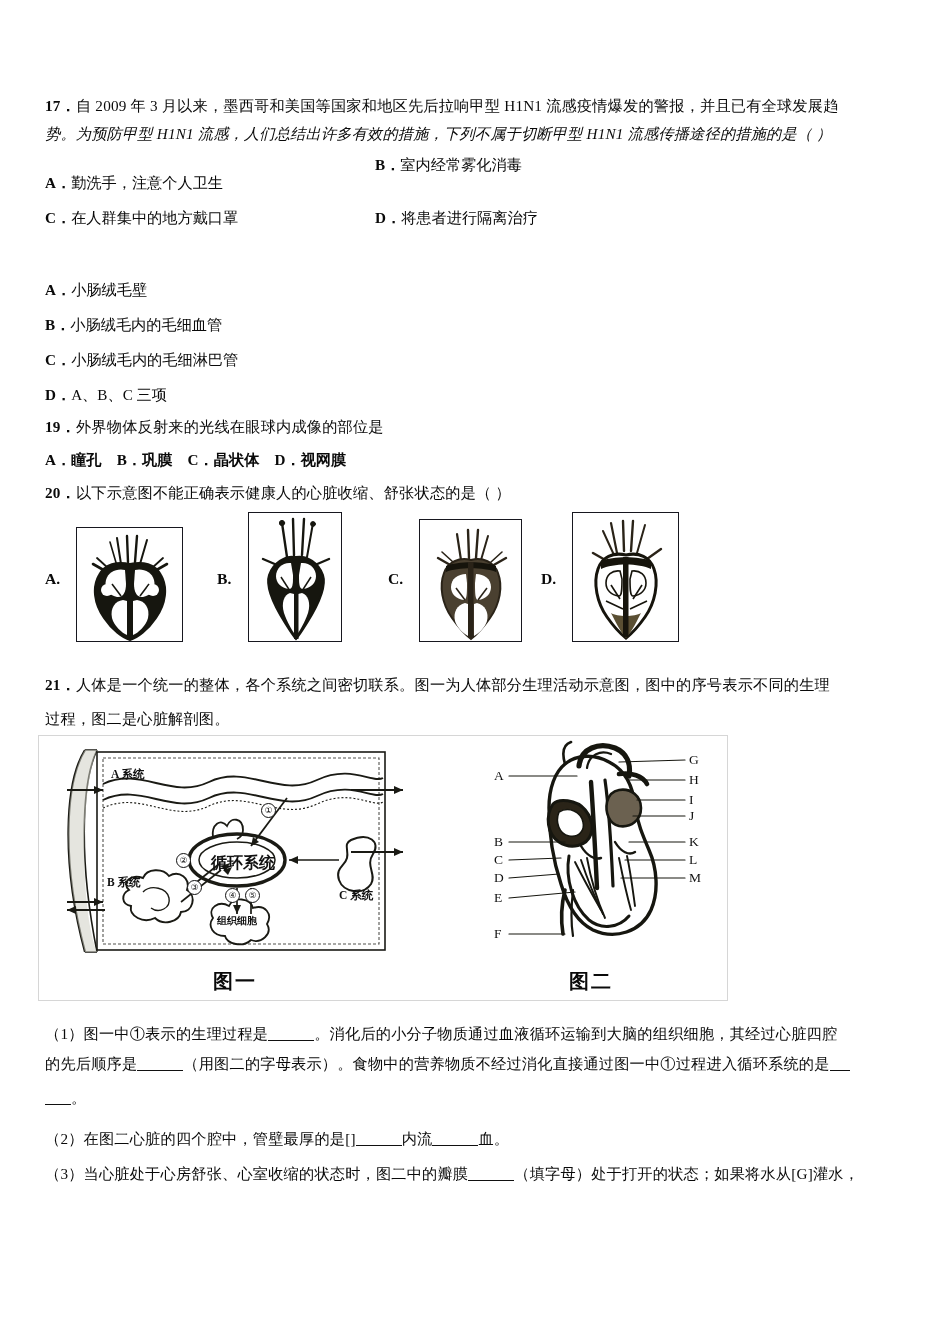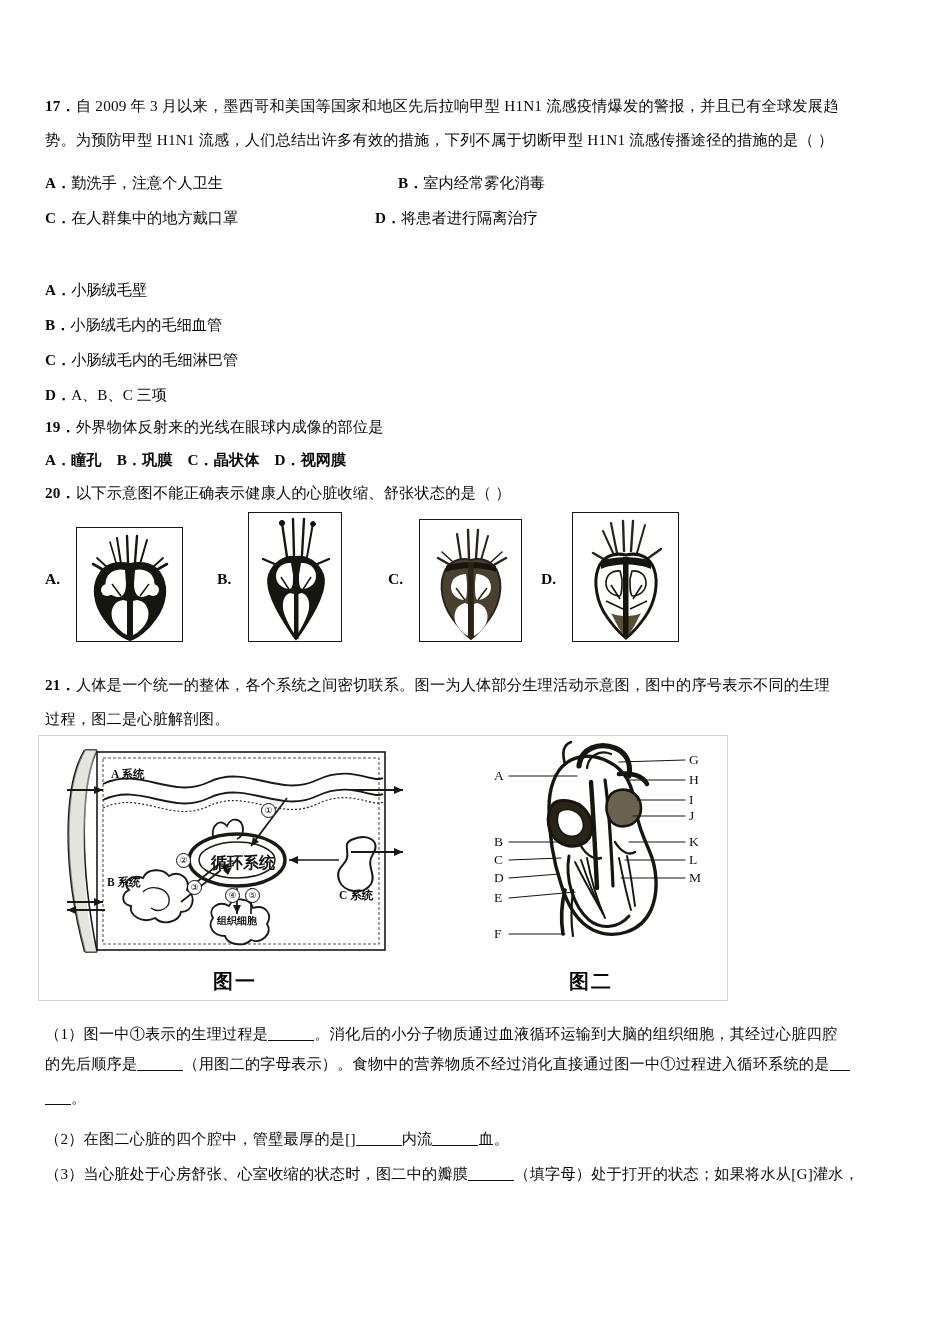--- a/index.html
+++ b/index.html
@@ -108,26 +108,26 @@
   svg { shape-rendering: geometricPrecision; }
 </style>
 </head>
 <body>
 
 <div class="page">
 
   <div class="qline" style="left:45px; top:95px;">
     <span class="qnum">17．</span><span>自 2009 年 3 月以来，墨西哥和美国等国家和地区先后拉响甲型 H1N1 流感疫情爆发的警报，并且已有全球发展趋</span>
   </div>
-  <div class="qline" style="left:45px; top:129px;">势。为预防甲型 H1N1 流感，人们总结出许多有效的措施，下列不属于切断甲型 H1N1 流感传播途径的措施的是（    ）</div>
+  <div class="qline" style="left:45px; top:123px;font-style:italic;">势。为预防甲型 H1N1 流感，人们总结出许多有效的措施，下列不属于切断甲型 H1N1 流感传播途径的措施的是（    ）</div>
 
   <div class="opt" style="left:45px; top:173px;">
     <span class="optlbl">A．</span><span>勤洗手，注意个人卫生</span>
   </div>
-  <div class="opt" style="left:375px; top:173px;margin-left:23px;">
+  <div class="opt" style="left:375px; top:155px;">
     <span class="optlbl">B．</span><span>室内经常雾化消毒</span>
   </div>
   <div class="opt" style="left:45px; top:208px;">
     <span class="optlbl">C．</span><span>在人群集中的地方戴口罩</span>
   </div>
   <div class="opt" style="left:375px; top:208px;">
     <span class="optlbl">D．</span><span>将患者进行隔离治疗</span>
   </div>
 
   <div class="opt" style="left:45px; top:280px;">

